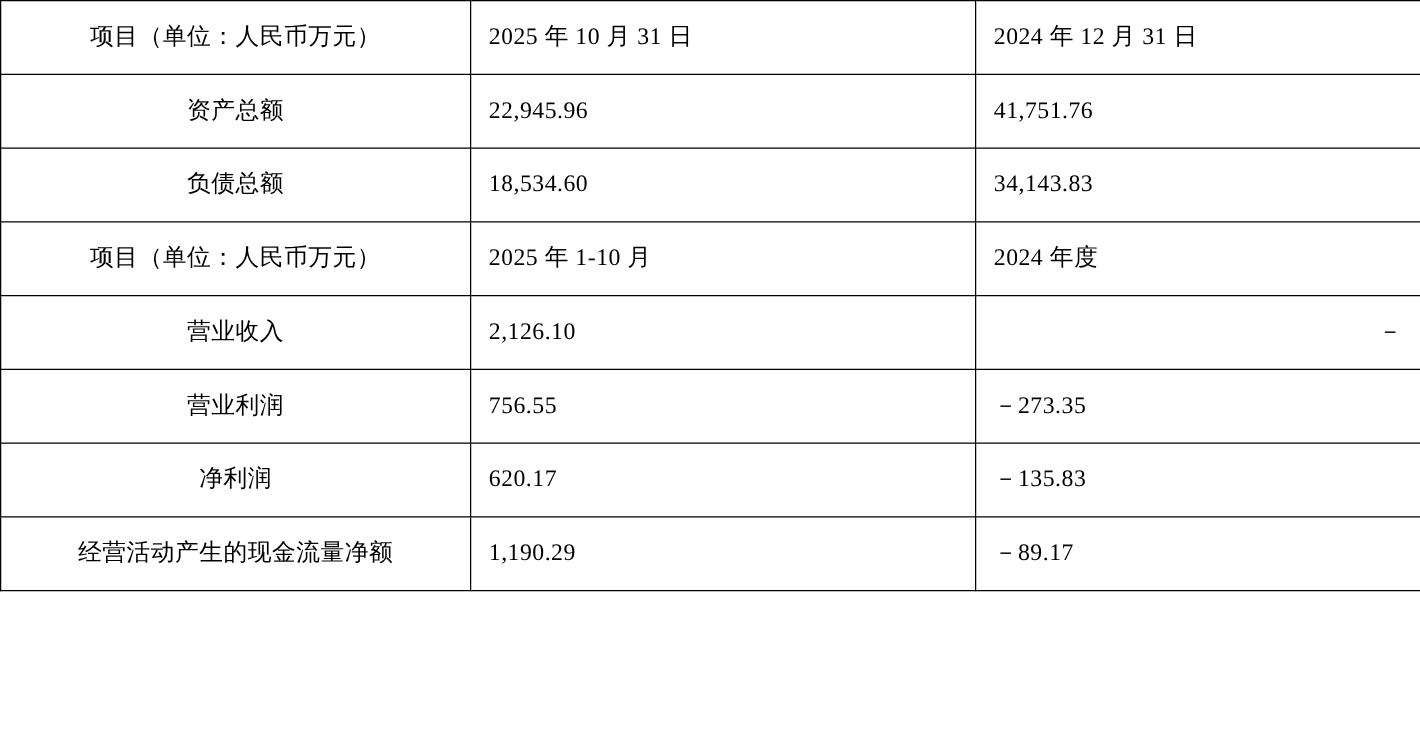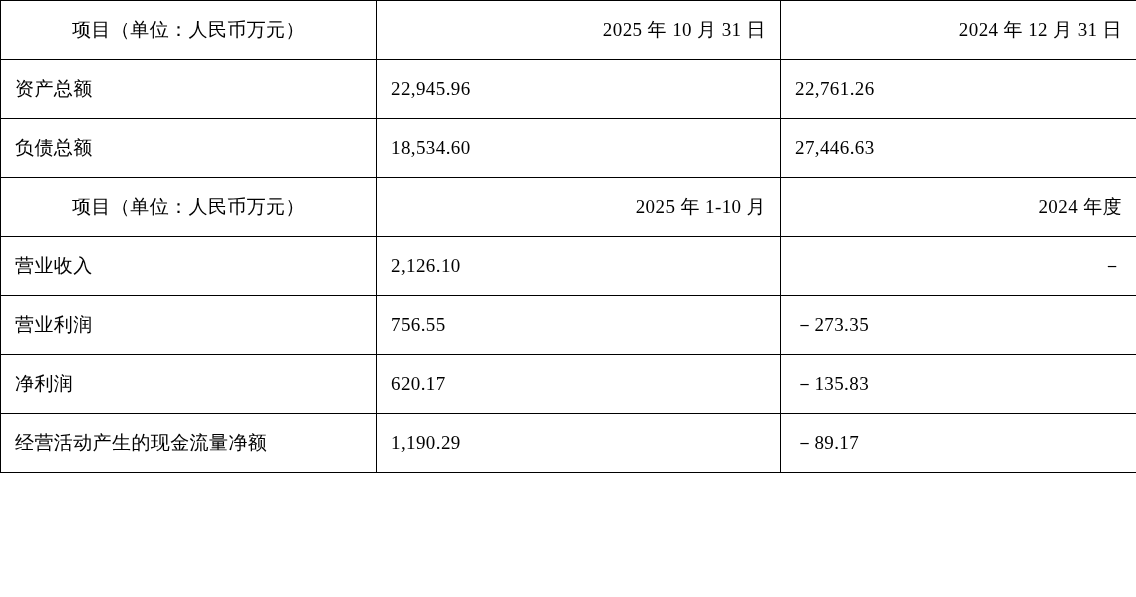--- a/index.html
+++ b/index.html
@@ -45,24 +45,24 @@
     border-left: 1px solid #000000;
   }
   table.fin-table td.last-col {
     border-right: 1px solid #000000;
   }
   .hdr-item {
     text-align: center;
     font-weight: normal;
   }
   .hdr-val {
-    text-align: right;
+    text-align: left;
   }
   .cell-item {
-    text-align: left;
+    text-align: center;
   }
   .cell-val {
     text-align: left;
     padding-right: 18px;
   }
   .dash {
     text-align: right;
     padding-right: 18px;
   }
 </style>
@@ -78,26 +78,26 @@
     </colgroup>
     <tbody>
       <tr class="top-row">
         <td class="first-col hdr-item">项目（单位：人民币万元）</td>
         <td class="hdr-val">2025 年 10 月 31 日</td>
         <td class="last-col hdr-val">2024 年 12 月 31 日</td>
       </tr>
       <tr>
         <td class="first-col cell-item">资产总额</td>
         <td class="cell-val">22,945.96</td>
-        <td class="last-col cell-val">22,761.26</td>
+        <td class="last-col cell-val">41,751.76</td>
       </tr>
       <tr>
         <td class="first-col cell-item">负债总额</td>
         <td class="cell-val">18,534.60</td>
-        <td class="last-col cell-val">27,446.63</td>
+        <td class="last-col cell-val">34,143.83</td>
       </tr>
 
       <tr>
         <td class="first-col hdr-item">项目（单位：人民币万元）</td>
         <td class="hdr-val">2025 年 1-10 月</td>
         <td class="last-col hdr-val">2024 年度</td>
       </tr>
       <tr>
         <td class="first-col cell-item">营业收入</td>
         <td class="cell-val">2,126.10</td>

